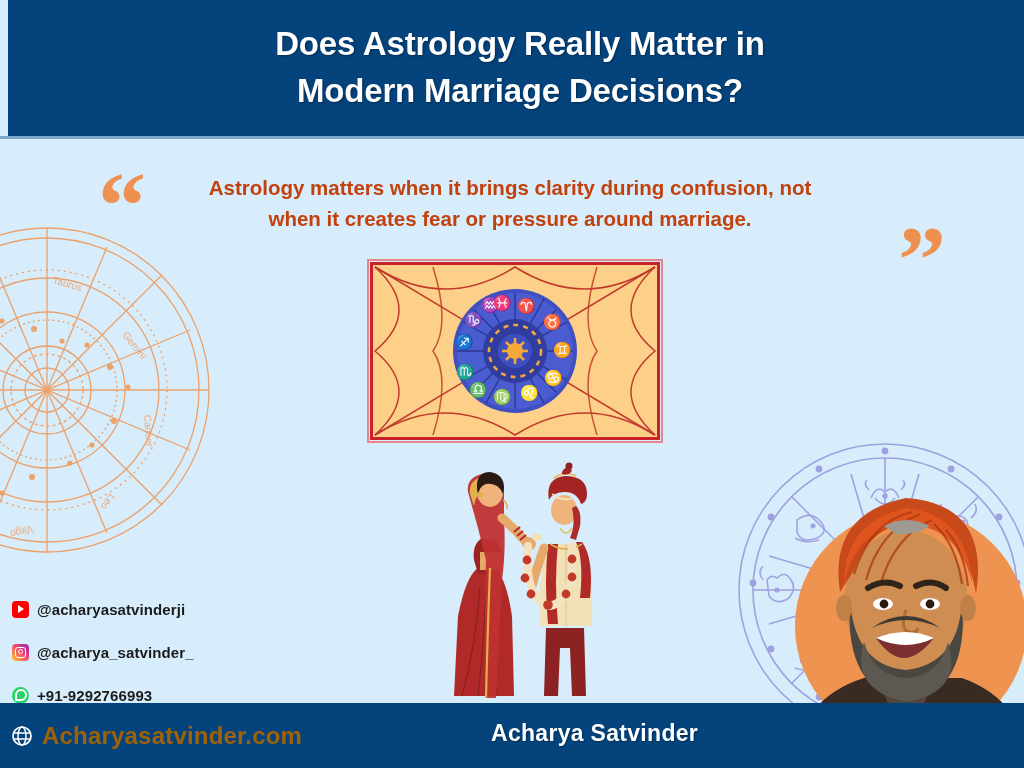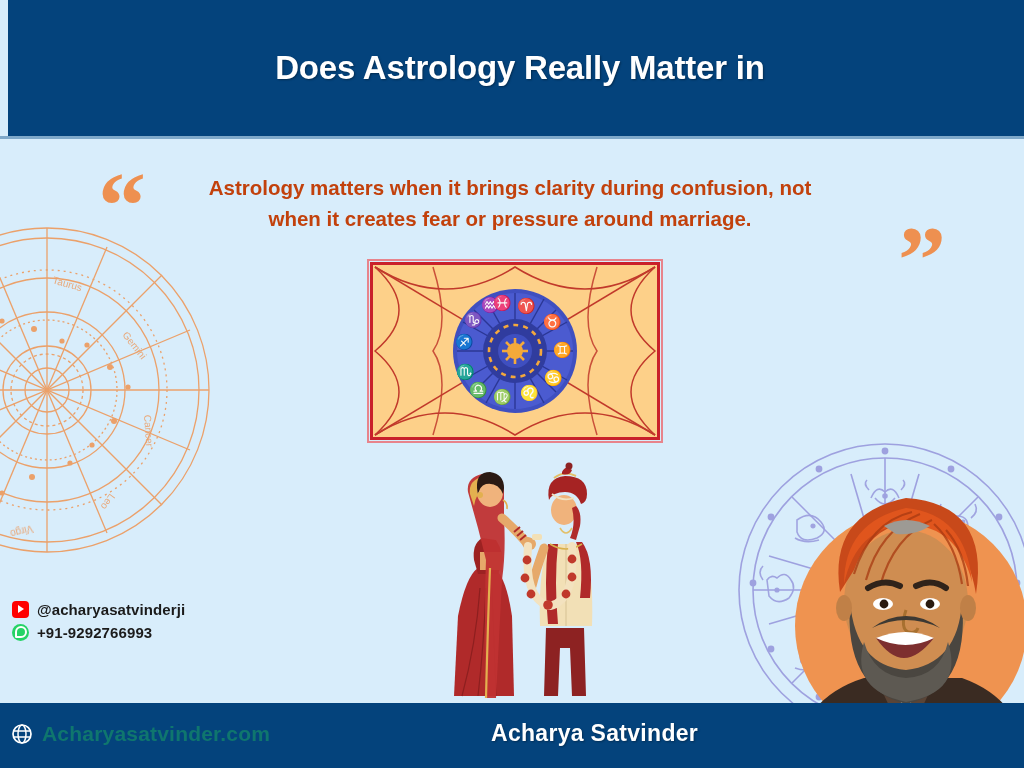--- a/index.html
+++ b/index.html
@@ -74,21 +74,21 @@
 
   
   .couple{
     position:absolute;left:424px;top:448px;width:200px;height:256px;
   }
   .couple svg{display:block;width:100%;height:100%;}
 
   
   .social{
     position:absolute;left:12px;top:598px;
-    display:flex;flex-direction:column;gap:1px;
+    display:flex;flex-direction:column;gap:21px;
   }
   .social-row{display:flex;align-items:center;gap:8px;height:22px;}
   .social-ico{
     width:17px;height:17px;border-radius:4px;flex:0 0 17px;
     display:flex;align-items:center;justify-content:center;
   }
   .ico-yt{background:#ff0000;border-radius:4px;}
   .ico-yt::after{content:"";width:0;height:0;border-left:6px solid #fff;
     border-top:4px solid transparent;border-bottom:4px solid transparent;margin-left:1px;}
   .ico-ig{background:linear-gradient(45deg,#fdbb2d 8%,#f9516a 48%,#c22d9a 78%,#7c3fd4 100%);}
@@ -111,22 +111,22 @@
 
   
   .footer{
     position:absolute;left:0;top:703px;width:1024px;height:65px;background:#04437c;
   }
   .footer-site{
     position:absolute;left:12px;top:722px;display:flex;align-items:center;gap:10px;
   }
   .globe{width:20px;height:20px;flex:0 0 20px;}
   .footer-site-text{
-    color:#0f766e;font-family:"Liberation Sans", sans-serif;
-    font-weight:bold;font-size:21px;letter-spacing:.2px;
+    color:#a16207;font-family:"Liberation Sans", sans-serif;
+    font-weight:bold;font-size:24px;letter-spacing:.2px;
   }
   .footer-name{
     position:absolute;left:484px;top:720px;
     color:#ffffff;font-family:"Liberation Sans", sans-serif;
     font-weight:bold;font-size:23px;letter-spacing:.3px;
     text-shadow:1px 1px 2px rgba(0,0,0,.3);
     margin-left:7px;
   }
 </style>
 </head>
@@ -190,20 +190,21 @@
           <circle cx="120" cy="268" r="2.6"></circle>
           <circle cx="86" cy="262" r="2.6"></circle>
         <circle cx="62" cy="236" r="2.6"></circle>
       </g>
     </svg>
   </div>
 
   <div class="header">
     <div class="header-title">
       <div>Does Astrology Really Matter in</div>
+      <div>Modern Marriage Decisions?</div>
     </div>
   </div>
   <div class="header-rule"></div>
 
   <div class="quote-open">“</div>
   <div class="quote-close">”</div>
   <div class="quote-text">
     <span>Astrology matters when it brings clarity during confusion, not</span>
     <span>when it creates fear or pressure around marriage.</span>
   </div>
@@ -449,20 +450,26 @@
       <ellipse cx="188" cy="156" rx="8" ry="13" fill="#c08047"></ellipse>
     </svg>
   </div>
 
   <div class="social">
     <div class="social-row">
       <span class="social-ico ico-yt"></span>
       <span class="social-label">@acharyasatvinderji</span>
     </div>
     <div class="social-row">
+      <span class="social-ico ico-ig">
+          <span class="ig-sq"></span>
+        </span>
+      <span class="social-label">@acharya_satvinder_</span>
+    </div>
+    <div class="social-row">
       <span class="social-ico ico-wa"></span>
       <span class="social-label">+91-9292766993</span>
     </div>
   </div>
 
   <div class="footer"></div>
   <div class="footer-site">
     <span class="globe">
       <svg viewBox="0 0 20 20" xmlns="http://www.w3.org/2000/svg">
         <circle cx="10" cy="10" r="9" fill="none" stroke="#ffffff" stroke-width="1.7"></circle>

